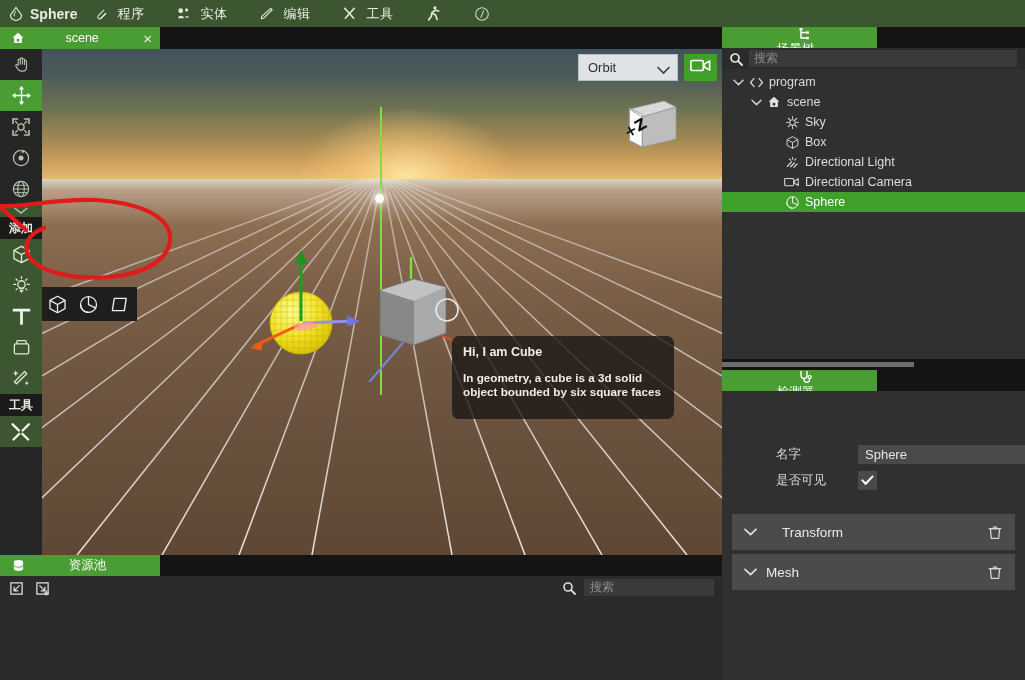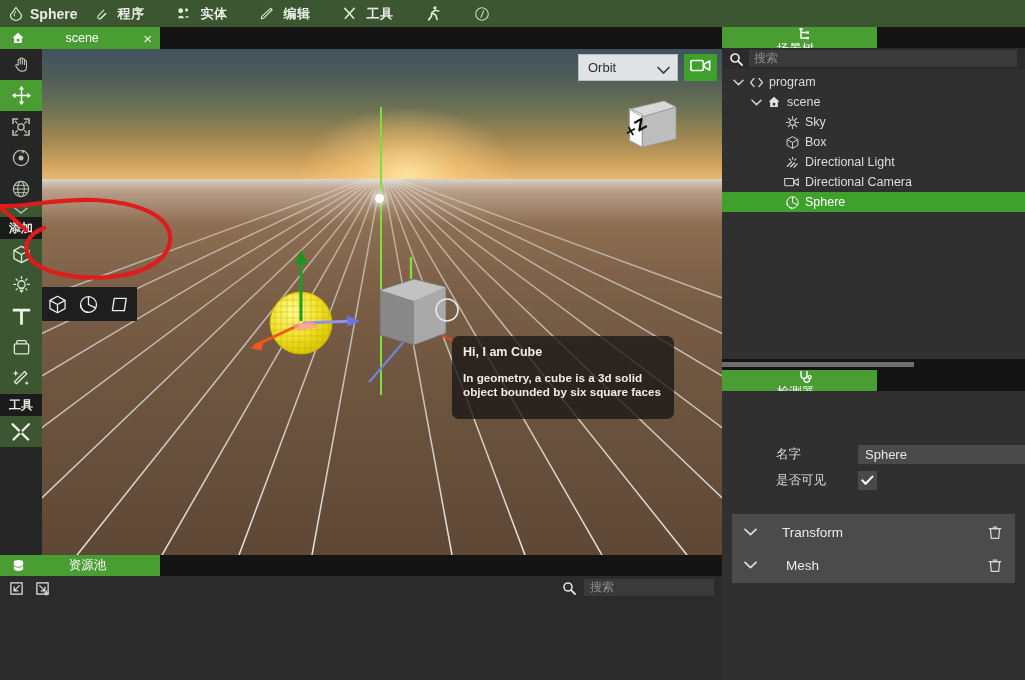--- a/index.html
+++ b/index.html
@@ -5,21 +5,21 @@
   html,body{margin:0;padding:0;background:#1e1e1e;}
   body{width:1025px;height:680px;overflow:hidden;font-family:"Liberation Sans",sans-serif;
        -webkit-font-smoothing:antialiased;}
   #app{position:relative;width:1025px;height:680px;background:#252525;overflow:hidden;}
 
   
   .menubar{position:absolute;left:0;top:0;width:1025px;height:27px;background:#3c5631;
            display:flex;align-items:center;color:#e9efe6;font-size:13px;}
   .mb-brand{display:flex;align-items:center;gap:6px;padding-left:8px;font-weight:bold;font-size:14px;}
   .mb-item{display:flex;align-items:center;gap:9px;padding:0 16px;height:27px;cursor:default;}
-  .mb-label{font-size:13px;letter-spacing:.5px;font-weight:bold;}
+  .mb-label{font-size:13px;letter-spacing:.5px;}
   .ico{display:inline-flex;align-items:center;justify-content:center;}
 
   
   .tabbar{position:absolute;left:0;top:27px;width:1025px;height:22px;background:#141414;}
   .tab{position:absolute;left:0;top:0;width:160px;height:22px;background:#4a9d33;
        display:flex;align-items:center;color:#fff;font-size:12.5px;}
   .tab .home{margin-left:11px;display:flex;}
   .tab .ttl{flex:1;text-align:center;padding-right:4px;}
   .tab .x{margin-right:8px;font-size:15px;line-height:1;color:#eaf3e6;cursor:pointer;}
   .tabbar .rest{position:absolute;left:160px;top:0;right:300px;height:22px;background:#141414;}
@@ -655,21 +655,21 @@
         </span>
         <span class="cn">Transform</span>
         <span class="tr">
           <svg width="14" height="15" viewBox="0 0 14 15">
               <path d="M2.4 3.6 H11.6 L10.7 13.4 H3.3 Z" fill="none" stroke="#d7d7d7" stroke-width="1.25" stroke-linejoin="round"></path>
               <path d="M1.2 3.6 H12.8 M5.2 2 H8.8" stroke="#d7d7d7" stroke-width="1.25" stroke-linecap="round"></path>
             </svg>
         </span>
       </div>
 
-      <div class="comp" style="top:156px;gap:20px;">
+      <div class="comp" style="top:163px;">
         <span class="cc">
           <svg width="13" height="8" viewBox="0 0 13 8">
               <path d="M1 1.4 L6.5 6.6 L12 1.4" fill="none" stroke="#e0e0e0" stroke-width="1.7" stroke-linecap="round"></path>
             </svg>
         </span>
         <span class="cn">Mesh</span>
         <span class="tr">
           <svg width="14" height="15" viewBox="0 0 14 15">
               <path d="M2.4 3.6 H11.6 L10.7 13.4 H3.3 Z" fill="none" stroke="#d7d7d7" stroke-width="1.25" stroke-linejoin="round"></path>
               <path d="M1.2 3.6 H12.8 M5.2 2 H8.8" stroke="#d7d7d7" stroke-width="1.25" stroke-linecap="round"></path>

